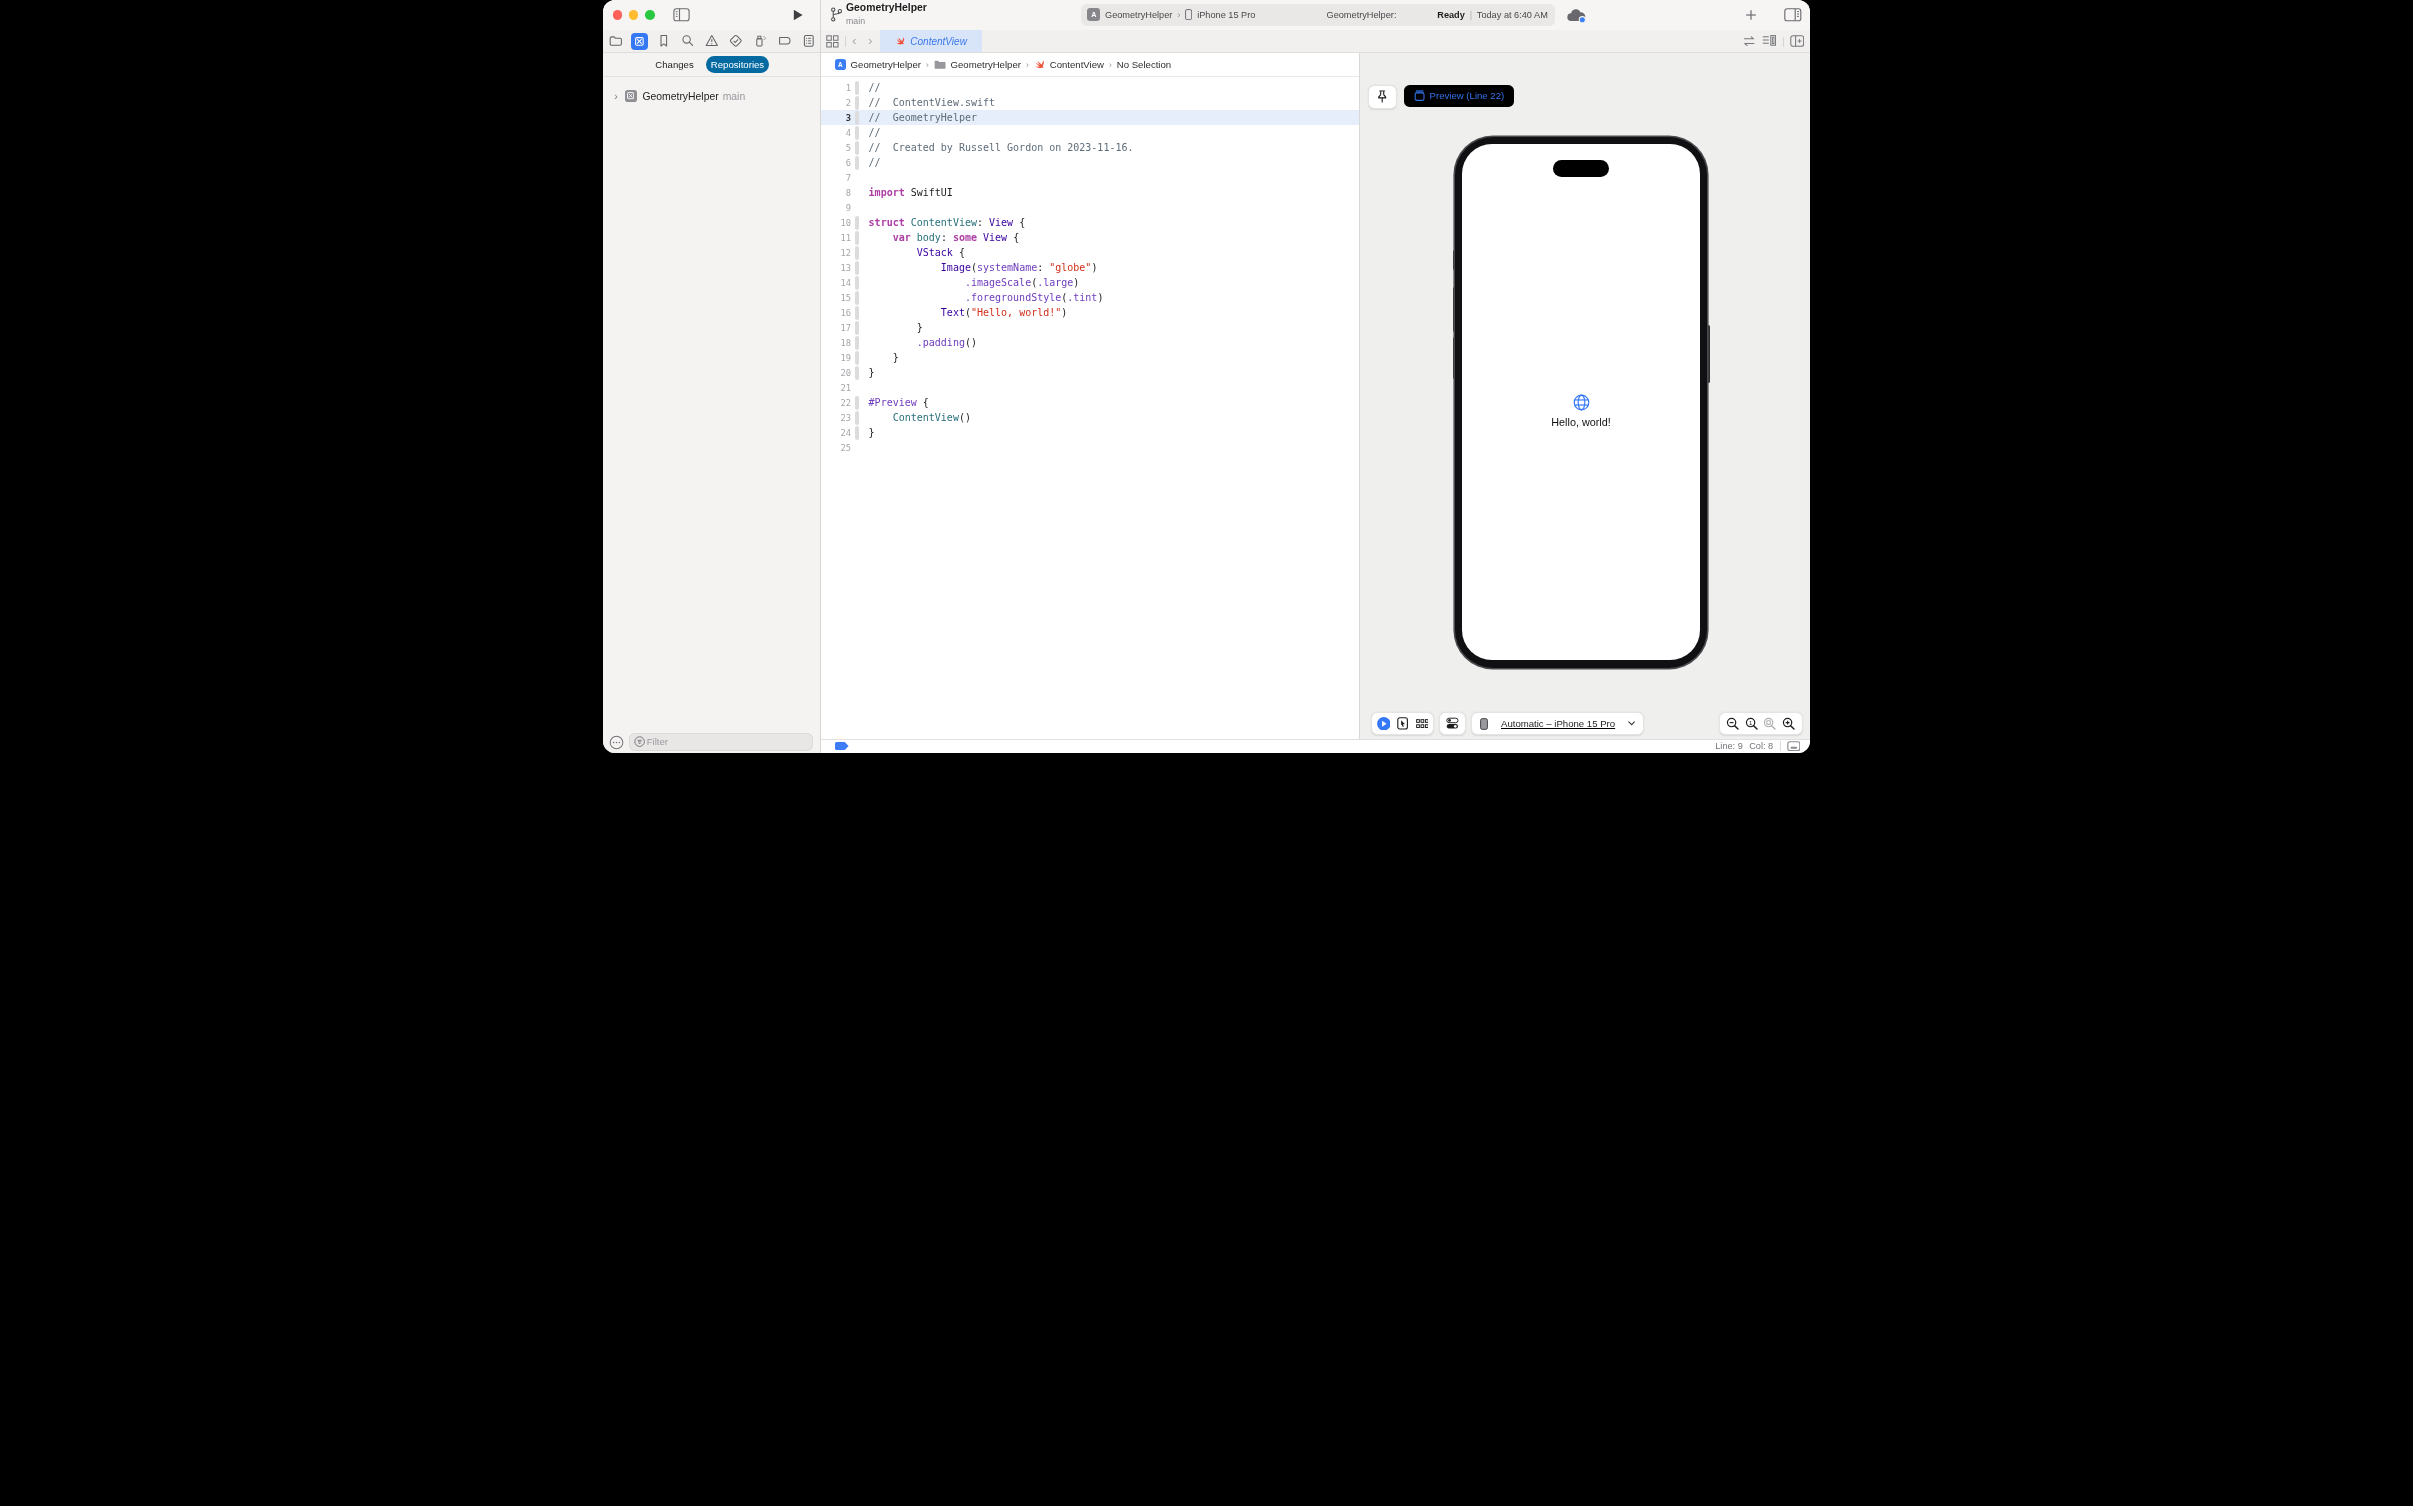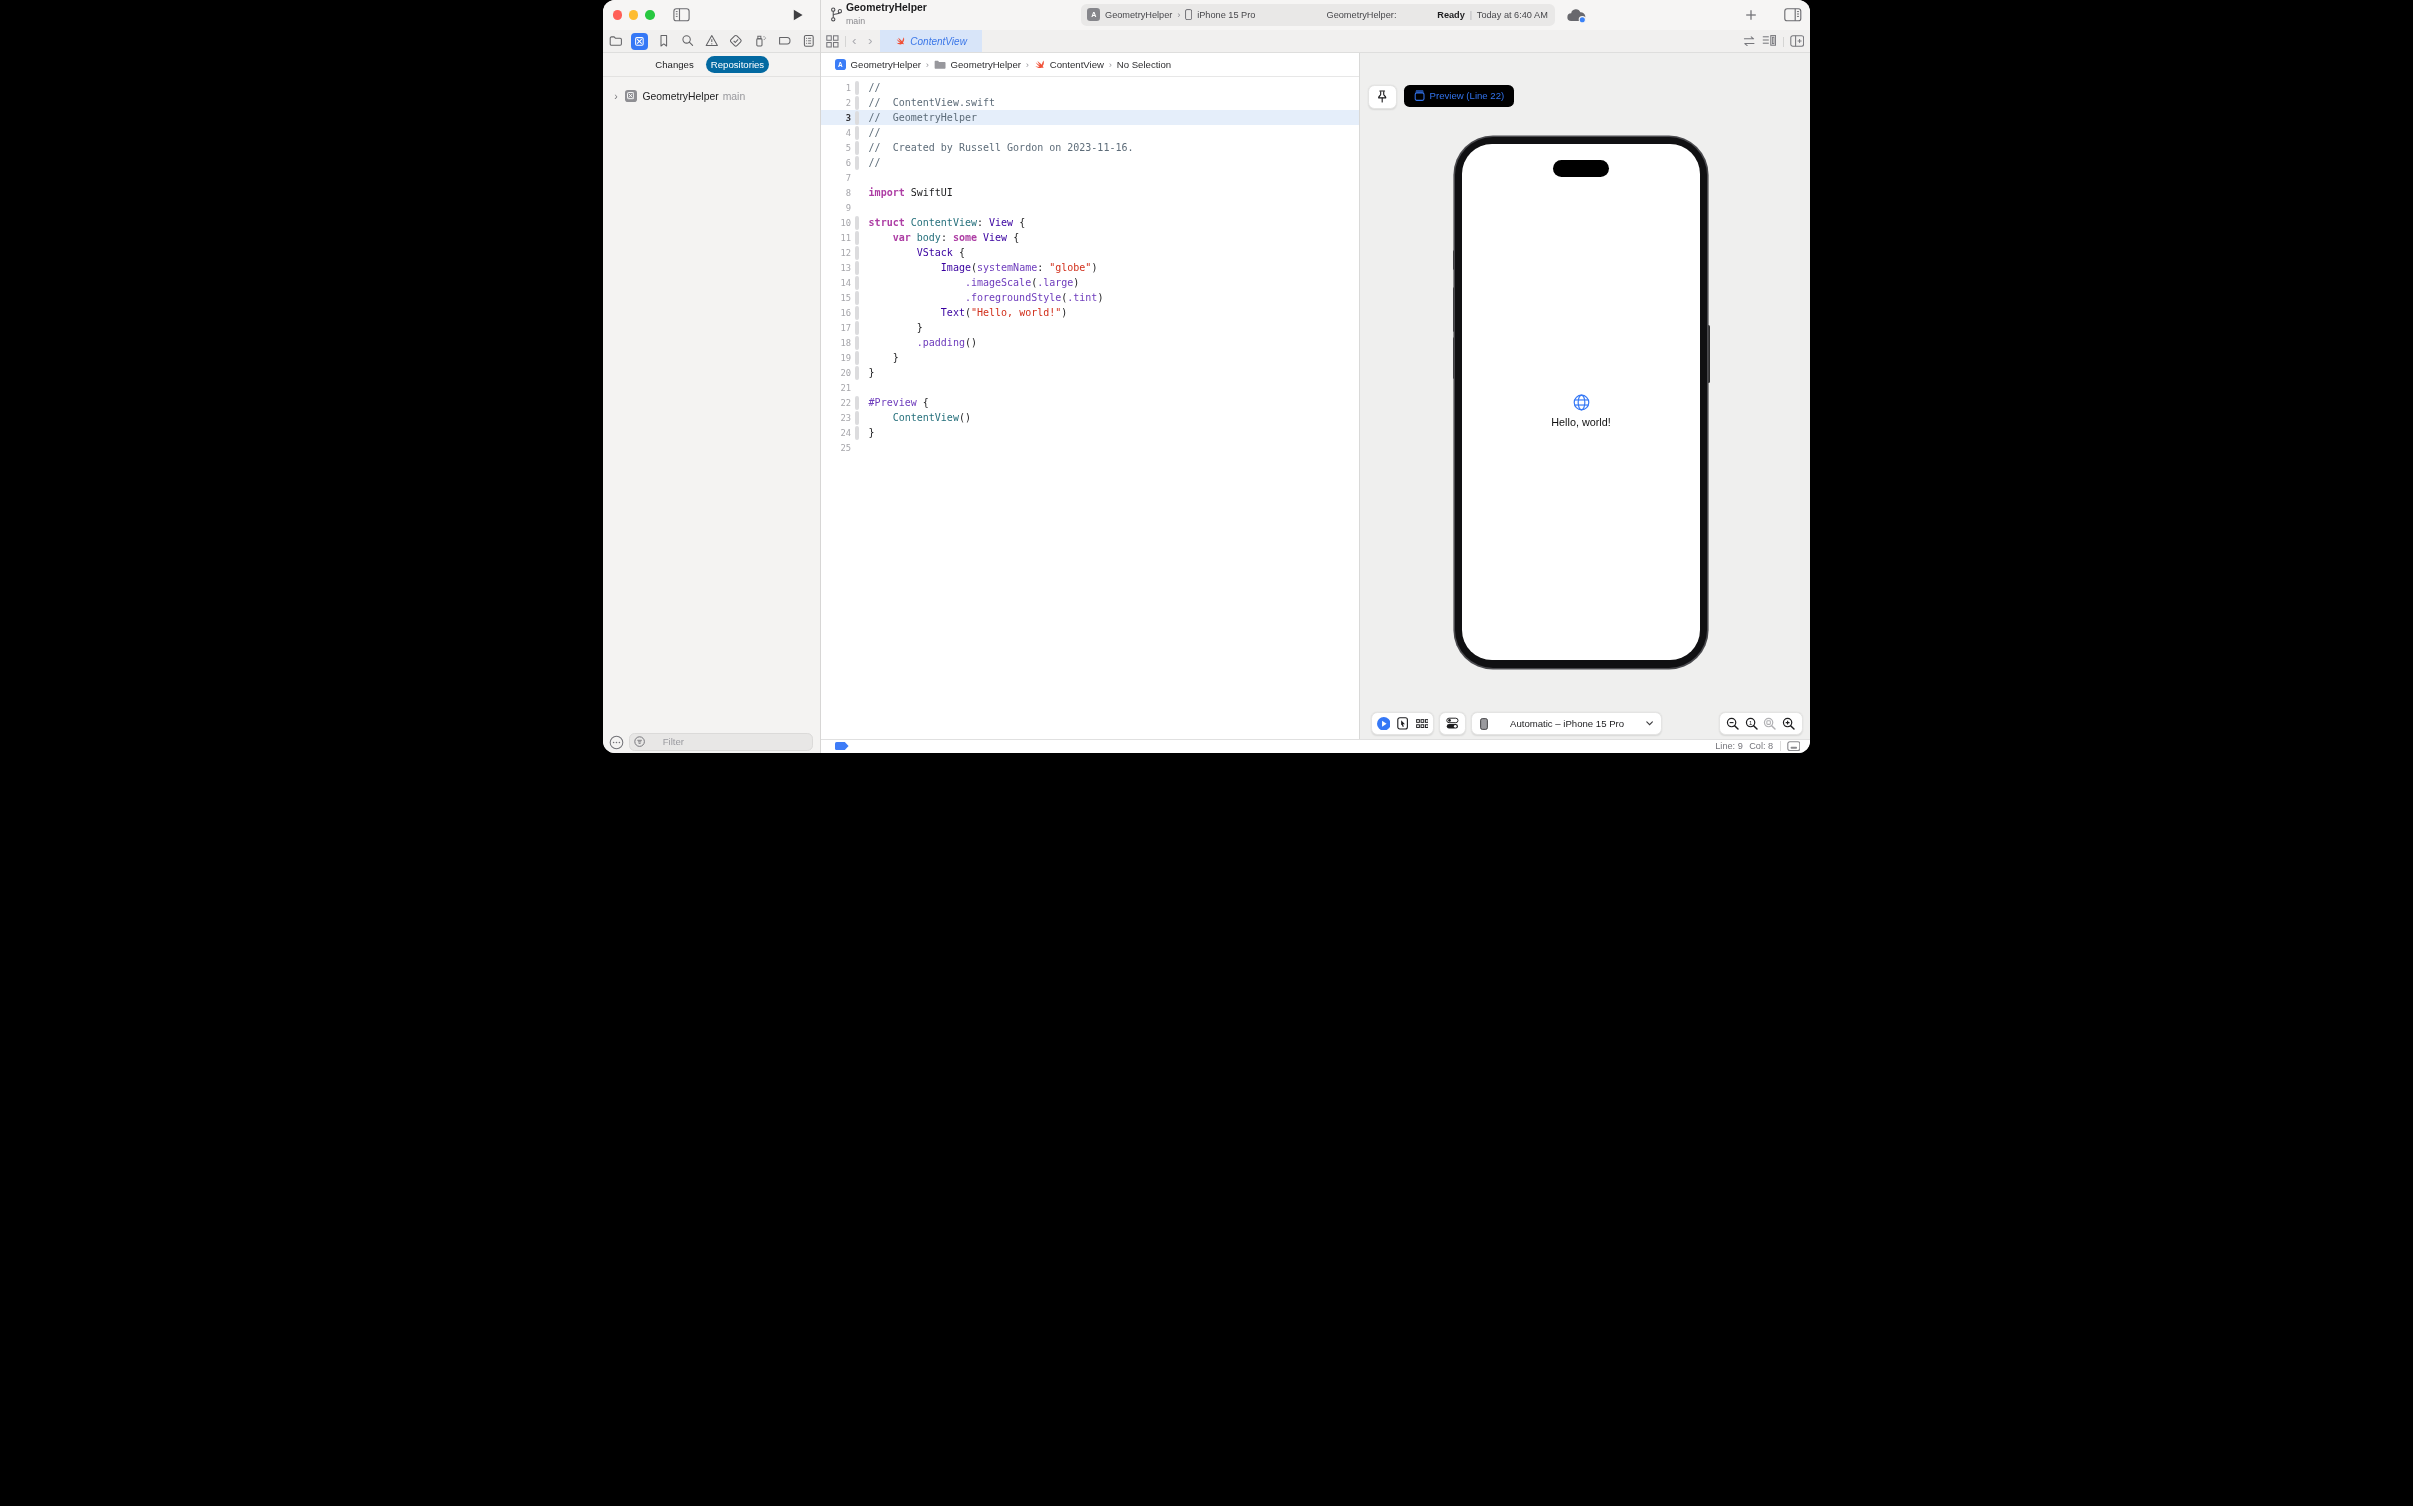--- a/index.html
+++ b/index.html
@@ -42,21 +42,21 @@
   #seg-changes{left:45px;top:56px;width:53px;height:17px;display:flex;align-items:center;justify-content:center;font-size:9.6px;color:#1d1d1f;}
   #seg-repos{left:103px;top:56px;width:63px;height:17px;background:#0369a1;border-radius:8.4px;display:flex;align-items:center;justify-content:center;font-size:9.6px;color:#fff;}
   #seg-divider{left:0;top:76px;width:217px;height:0.8px;background:#e3e2e1;}
   
   #repo-row{left:0;top:88px;width:217px;height:16px;display:flex;align-items:center;}
   #repo-row .disc{margin-left:11.2px;color:#76767b;font-size:10.4px;}
   #repo-row .ricon{margin-left:7.2px;width:12px;height:12px;background:#8e8e93;border-radius:2.8px;display:flex;align-items:center;justify-content:center;}
   #repo-row .rname{margin-left:5.6px;font-size:10.4px;color:#1d1d1f;}
   #repo-row .rbranch{margin-left:4px;font-size:10.4px;color:#98989d;}
   
-  #filter-field{left:25.5px;top:733px;width:184px;height:17.6px;background:#e8e7e6;border:0.8px solid #dbdad9;border-radius:5.6px;display:flex;align-items:center;box-sizing:border-box;padding-left:4px;gap:16px;}
+  #filter-field{left:25.5px;top:733px;width:184px;height:17.6px;background:#e8e7e6;border:0.8px solid #dbdad9;border-radius:5.6px;display:flex;align-items:center;box-sizing:border-box;padding-left:4px;gap:0;}
   #filter-field input{border:none;background:transparent;outline:none;font-size:9.6px;color:#333;width:144px;font-family:inherit;}
   #filter-field input::placeholder{color:#9b9ba0;}
   
   .crow{display:flex;align-items:center;height:15px;white-space:pre;}
   .crow.hl{background:#e5eefa;}
   .lnum{display:inline-block;width:30px;text-align:right;font-family:"DejaVu Sans Mono","Liberation Mono",monospace;font-size:8.8px;color:#a6a6ab;flex:none;}
   .lnum.cur{color:#2e2e32;font-weight:bold;}
   .lbar{display:inline-block;width:4px;height:13.6px;margin-left:4px;border-radius:2px;flex:none;}
   .lbar.on{background:#dcdcde;}
   .ltext{margin-left:9.6px;font-family:"DejaVu Sans Mono","Liberation Mono",monospace;font-size:10px;}
@@ -69,21 +69,21 @@
   
   #phone{left:852px;top:137px;width:252px;height:531px;background:#101012;border-radius:38px;box-shadow:0 0 0 1.6px #4a4a4e;}
   #phone-screen{left:7.2px;top:7.2px;width:238px;height:516px;background:#fff;border-radius:30px;position:absolute;}
   #island{position:absolute;left:50%;top:16px;transform:translateX(-50%);width:56px;height:17px;background:#000;border-radius:8.8px;}
   .sbtn{background:#2f2f31;width:3.2px;border-radius:1.6px;z-index:0;}
   #hello-wrap{left:898px;top:393px;width:160px;text-align:center;}
   #hello-wrap .hello{font-size:10.8px;color:#111;margin-top:4px;}
   
   #play-pill{left:768px;top:712px;width:61px;height:21px;justify-content:center;gap:7.2px;}
   #toggle-btn{left:836px;top:712px;width:25px;height:21px;justify-content:center;}
-  #device-pill{left:868px;top:712px;height:21px;padding:0 8px;gap:22px;}
+  #device-pill{left:868px;top:712px;height:21px;padding:0 8px;gap:13px;text-decoration:underline;}
   #device-pill span{font-size:9.6px;color:#1d1d1f;white-space:nowrap;}
   #zoom-pill{left:1116px;top:712px;height:21px;padding:0 6.4px;gap:4.8px;}
   
   #linecol{right:9.6px;top:741px;display:flex;align-items:center;gap:6.4px;font-size:9.2px;color:#74747a;}
   #linecol .vline{width:0.8px;height:9.6px;background:#dcdcdc;}
   #branch-tag{left:232px;top:742px;width:13.6px;height:8px;background:#3e7cf7;clip-path:polygon(0 0,72% 0,100% 50%,72% 100%,0 100%);border-radius:1.6px;}
   svg{display:block;}
 </style>
 </head>
 <body>

